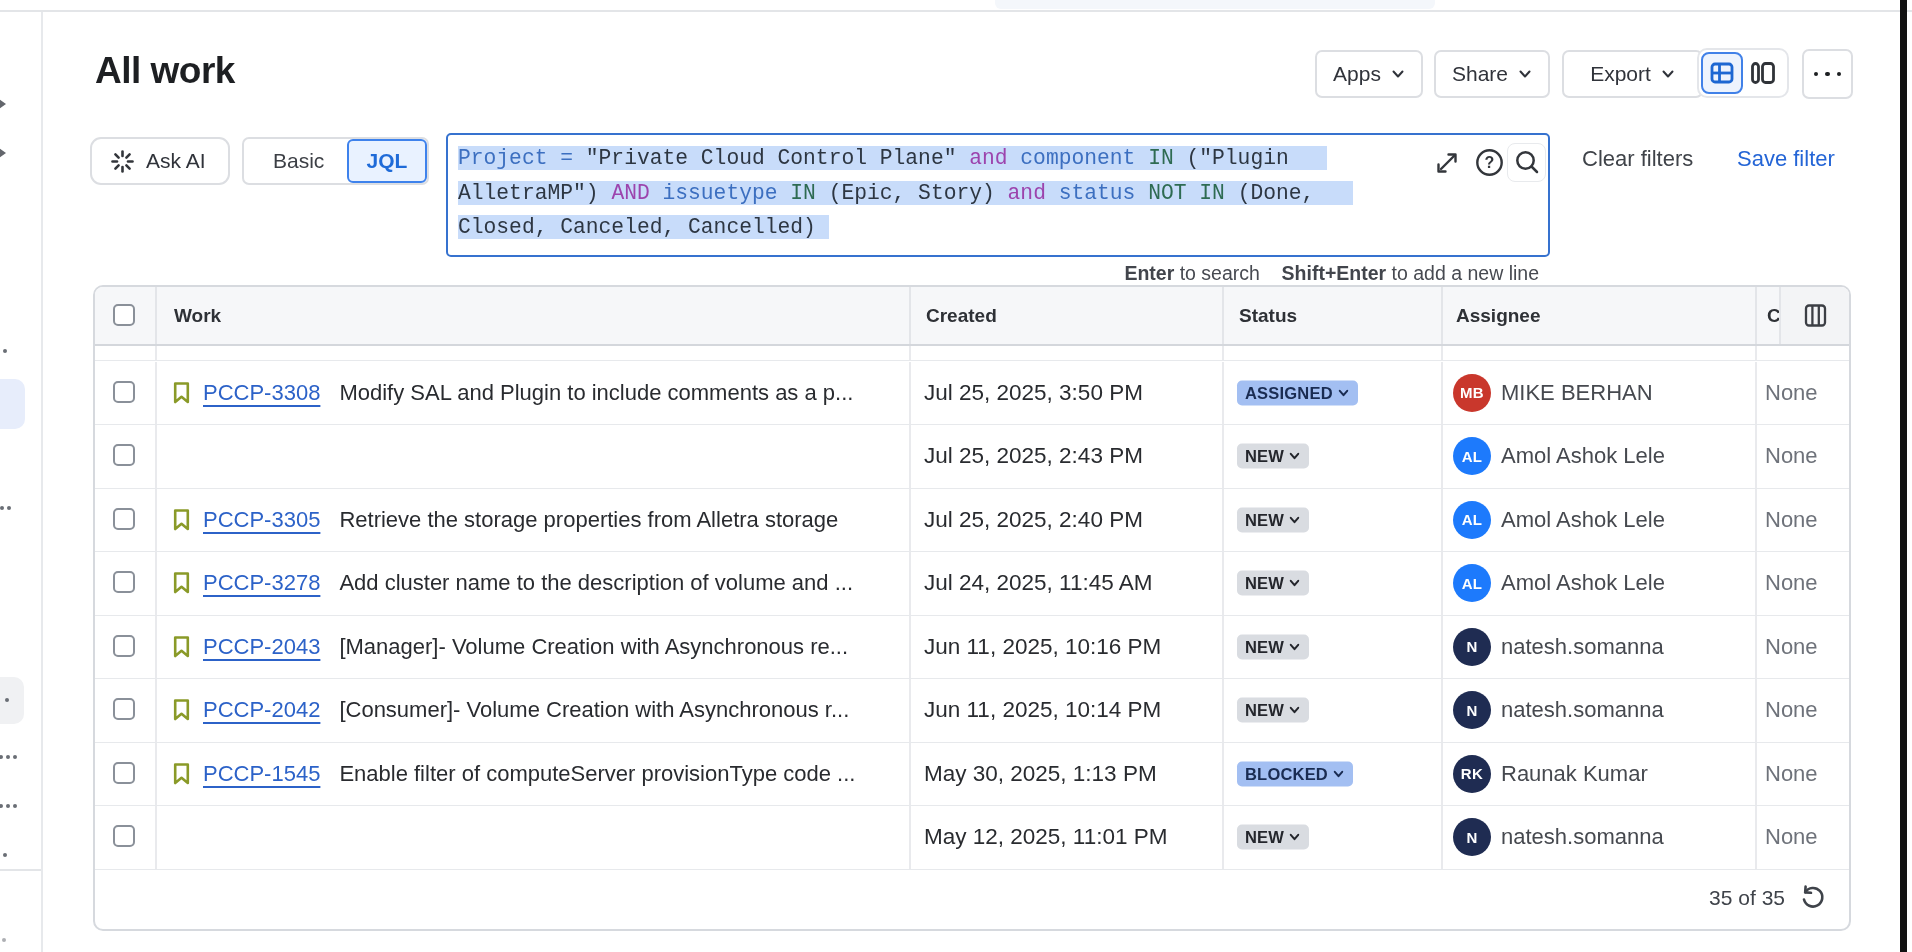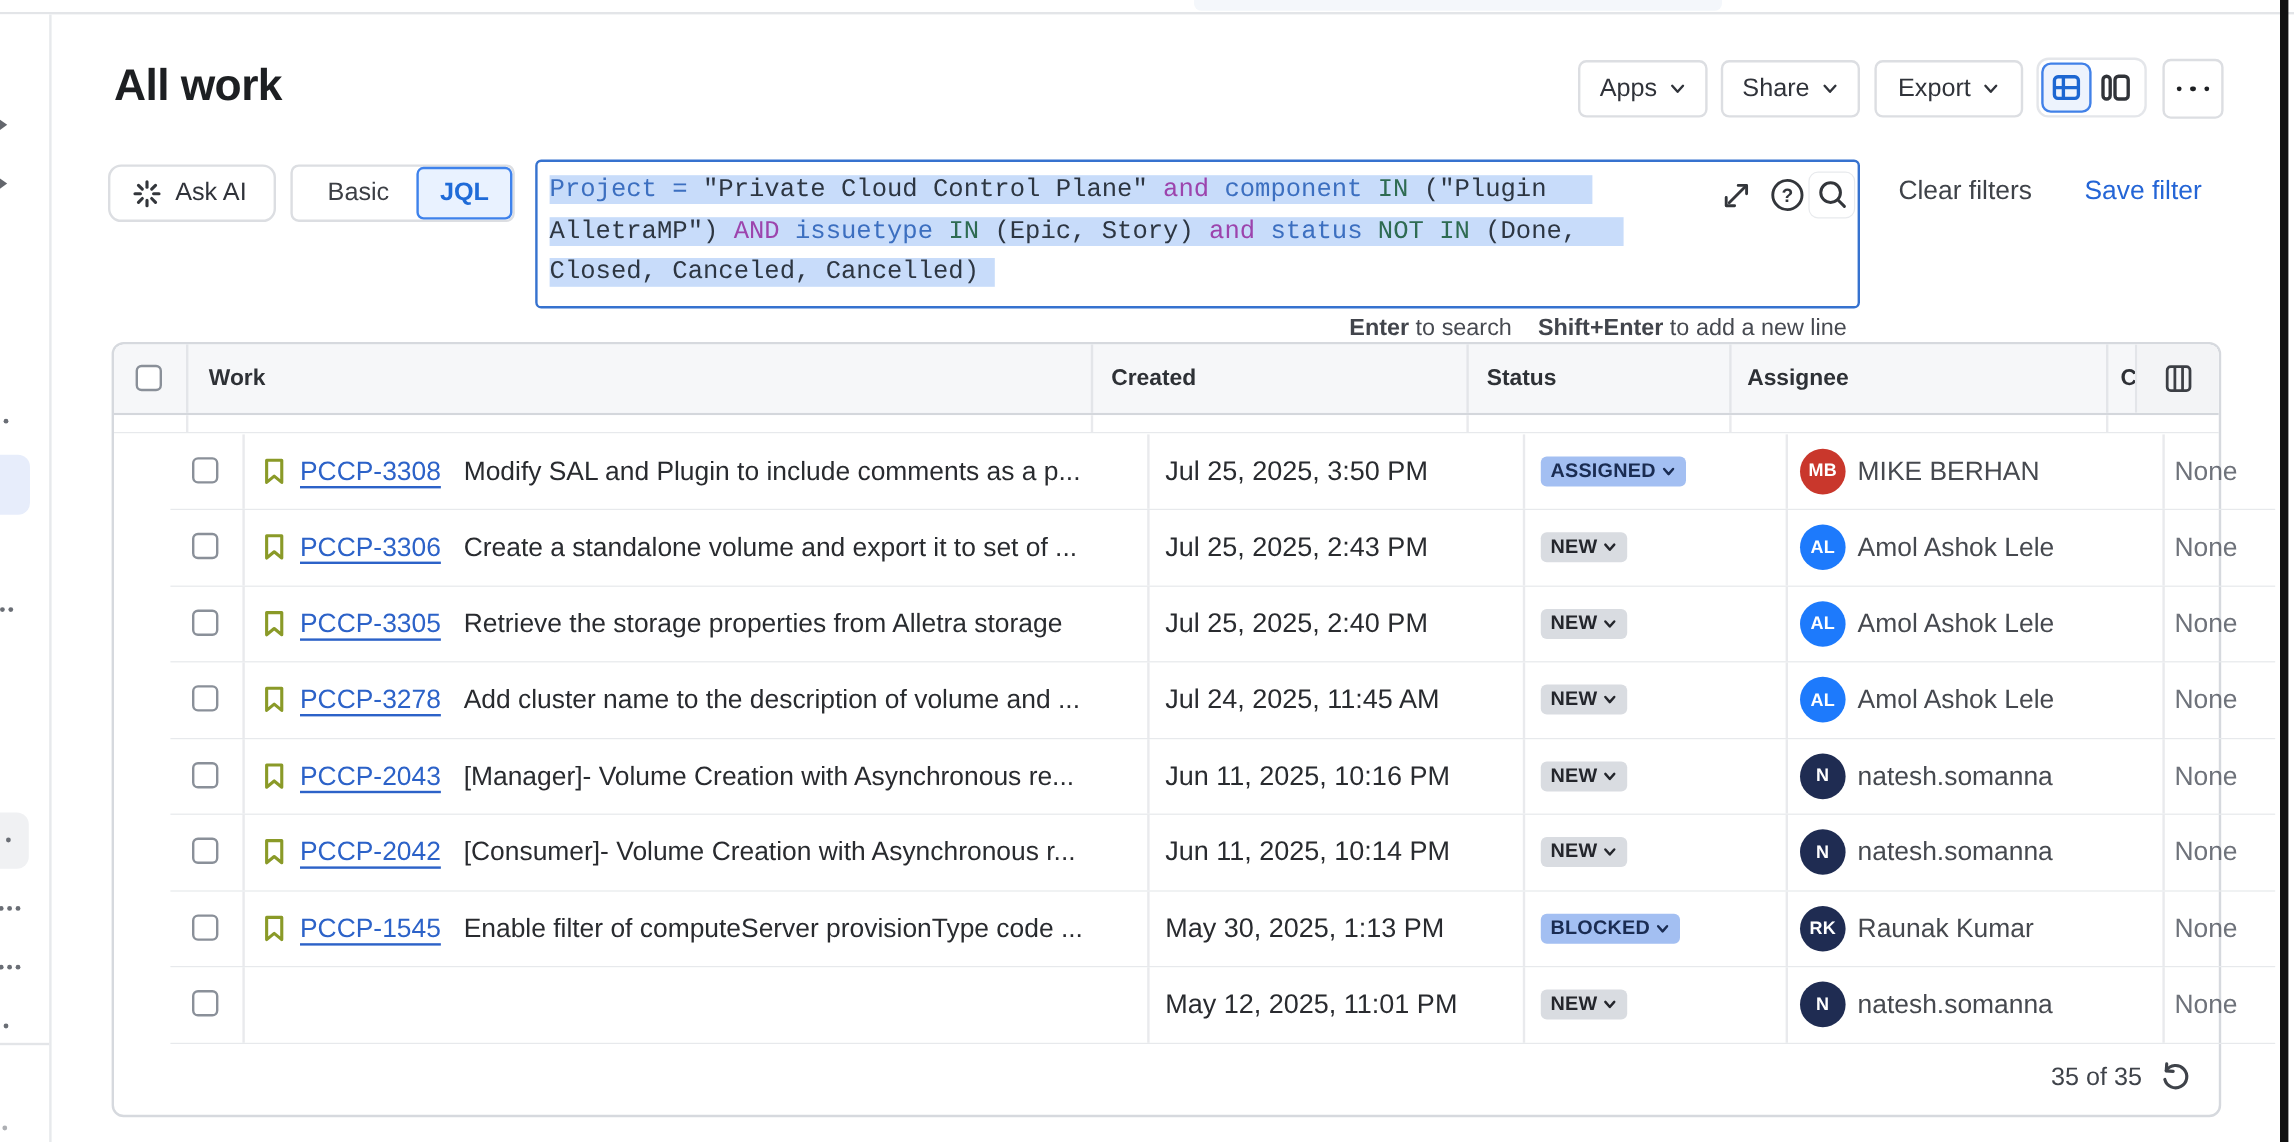--- a/index.html
+++ b/index.html
@@ -41,21 +41,21 @@
   #clearf { position:absolute; left:1582px; top:146px; font-size:22px; font-weight:500; color:#3f4349; }
   #savef  { position:absolute; left:1737px; top:146px; font-size:22px; font-weight:500; color:#2465d6; }
   #hint { position:absolute; right:373px; top:262px; font-size:19.5px; color:#474a51; }
   #hint b { font-weight:700; color:#42454c; }
 
   
   #tbl { position:absolute; left:93px; top:285px; width:1758px; height:646px; border:2px solid #d6d9de; border-radius:10px; background:#fff; }
   #thead { position:absolute; left:0; top:0; width:100%; height:59px; background:#f6f7f9; border-bottom:2px solid #d4d7dc; border-radius:8px 8px 0 0; }
   .hcell { position:absolute; top:0; height:57px; display:flex; align-items:center; font-size:19px; font-weight:700; color:#2e3136; }
   .vline { position:absolute; top:0; width:2px; background:#e3e5e9; }
-  .row { position:absolute; left:0; width:1754px; height:63.5px; border-bottom:1.5px solid #e7e9ec;margin-left:47px; }
+  .row { position:absolute; left:0; width:1754px; height:63.5px; border-bottom:1.5px solid #e7e9ec; }
   .cbx { position:absolute; left:18px; width:22px; height:22px; border:2.5px solid #8a9099; border-radius:5px; background:#fff; }
   .rowline { position:absolute; top:0; bottom:0; width:1.5px; background:#e9eaed; }
   .wlink { font-size:22px; color:#2c62c8; text-decoration:underline; text-decoration-thickness:1.5px; text-underline-offset:4.5px; }
   .wtitle { font-size:22px; color:#292b2f; }
   .cdate { position:absolute; left:829px; font-size:22.5px; color:#292b2f; top:50%; transform:translateY(-50%); }
   .chip { position:absolute; left:1142px; top:50%; transform:translateY(-50%); height:25px; border-radius:5px;
      display:flex; align-items:center; padding:0 8px; gap:4px; font-size:16.5px; font-weight:700; letter-spacing:0.2px; }
   .chip.blue { background:#a3bff2; color:#1a2c52; }
   .chip.gray { background:#d9dce1; color:#24262c; }
   .av { position:absolute; left:1358px; top:50%; transform:translateY(-50%); width:38px; height:38px; border-radius:50%;
@@ -94,21 +94,21 @@
   <div id="blackline" class="abs"></div>
 
   <div id="h1" class="abs">All work</div>
 
   <div class="btn" style="left:1315px; width:108px;">Apps <svg class="chev" viewBox="0 0 14 14">
         <path d="M2.5 4.5 L7 9.5 L11.5 4.5" fill="none" stroke="#30333a" stroke-width="2" stroke-linecap="round" stroke-linejoin="round"></path>
       </svg></div>
   <div class="btn" style="left:1434px; width:116px;">Share <svg class="chev" viewBox="0 0 14 14">
         <path d="M2.5 4.5 L7 9.5 L11.5 4.5" fill="none" stroke="#30333a" stroke-width="2" stroke-linecap="round" stroke-linejoin="round"></path>
       </svg></div>
-  <div class="btn" style="left:1562px; width:124px;">Export <svg class="chev" viewBox="0 0 14 14">
+  <div class="btn" style="left:1562px; width:141px;">Export <svg class="chev" viewBox="0 0 14 14">
         <path d="M2.5 4.5 L7 9.5 L11.5 4.5" fill="none" stroke="#30333a" stroke-width="2" stroke-linecap="round" stroke-linejoin="round"></path>
       </svg></div>
 
   <div class="abs" style="left:1697px; top:48px; width:92px; height:50px; background:#fff; border:2px solid #e4e6ea; border-radius:10px;"></div>
   <div class="abs" style="left:1701px; top:52px; width:42px; height:42px; background:#edf3fd; border:2.5px solid #4181e8; border-radius:8px;"></div>
   <svg class="abs" style="left:1709px; top:60px;" width="26" height="26" viewBox="0 0 26 26">
       <g fill="none" stroke="#1d67d2" stroke-width="2.8" stroke-linejoin="round">
         <rect x="3" y="4" width="20" height="18" rx="3"></rect>
         <line x1="10.5" y1="4" x2="10.5" y2="22"></line>
         <line x1="3" y1="13" x2="23" y2="13"></line>
@@ -227,27 +227,20 @@
       <div class="aname">MIKE BERHAN</div>
       <div class="none">None</div>
     </div>
     <div class="row" style="top:138.0px;">
       <div class="rowline" style="left:60px;"></div>
       <div class="rowline" style="left:814px;"></div>
       <div class="rowline" style="left:1127px;"></div>
       <div class="rowline" style="left:1346px;"></div>
       <div class="rowline" style="left:1660px;"></div>
       <div class="cbx" style="top:19px;"></div>
-      <div style="position:absolute; left:77px; top:0; height:100%; display:flex; align-items:center; gap:12px; width:730px; overflow:hidden;">
-        <svg width="19" height="24" viewBox="0 0 19 24" style="flex:none;">
-            <path d="M3.2 2.5 H15.8 V21 L9.5 15.8 L3.2 21 Z" fill="none" stroke="#8a9a28" stroke-width="2.6" stroke-linejoin="round"></path>
-          </svg>
-          <span class="wlink">PCCP-3306</span>
-          <span class="wtitle" style="margin-left:7px;">Create a standalone volume and export it to set of ...</span>
-      </div>
       <div class="cdate">Jul 25, 2025, 2:43 PM</div>
       <div class="chip gray">NEW <svg width="13" height="13" viewBox="0 0 14 14" style="flex:none;">
             <path d="M3 4.7 L7 9.3 L11 4.7" fill="none" stroke="#24262c" stroke-width="2.2" stroke-linecap="round" stroke-linejoin="round"></path>
           </svg></div>
       <div class="av" style="background:#1d7afc;">AL</div>
       <div class="aname">Amol Ashok Lele</div>
       <div class="none">None</div>
     </div>
     <div class="row" style="top:201.5px;">
       <div class="rowline" style="left:60px;"></div>

